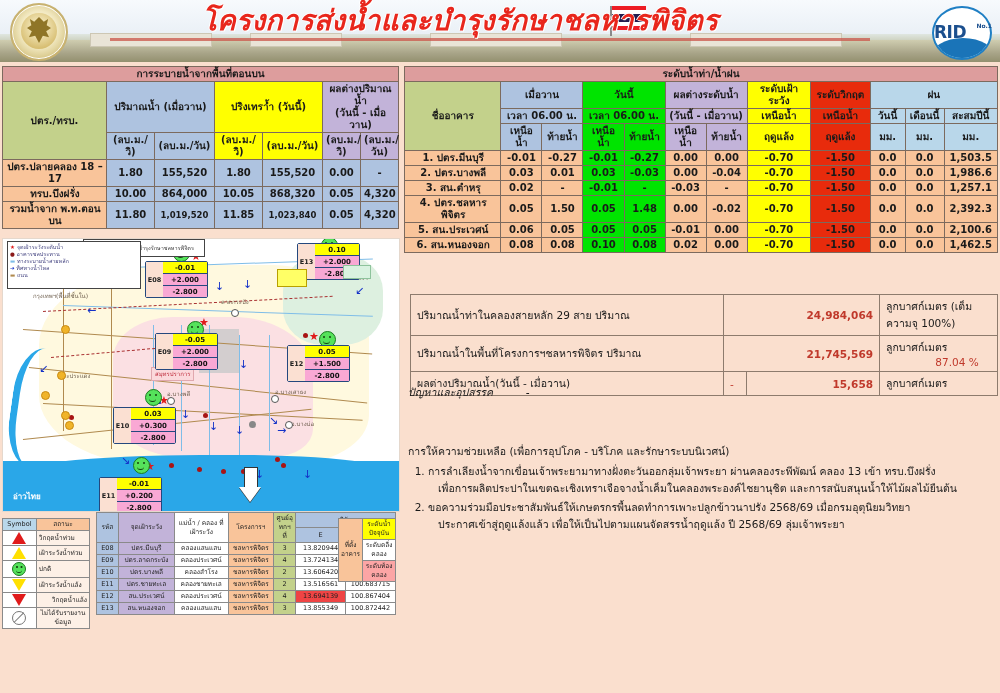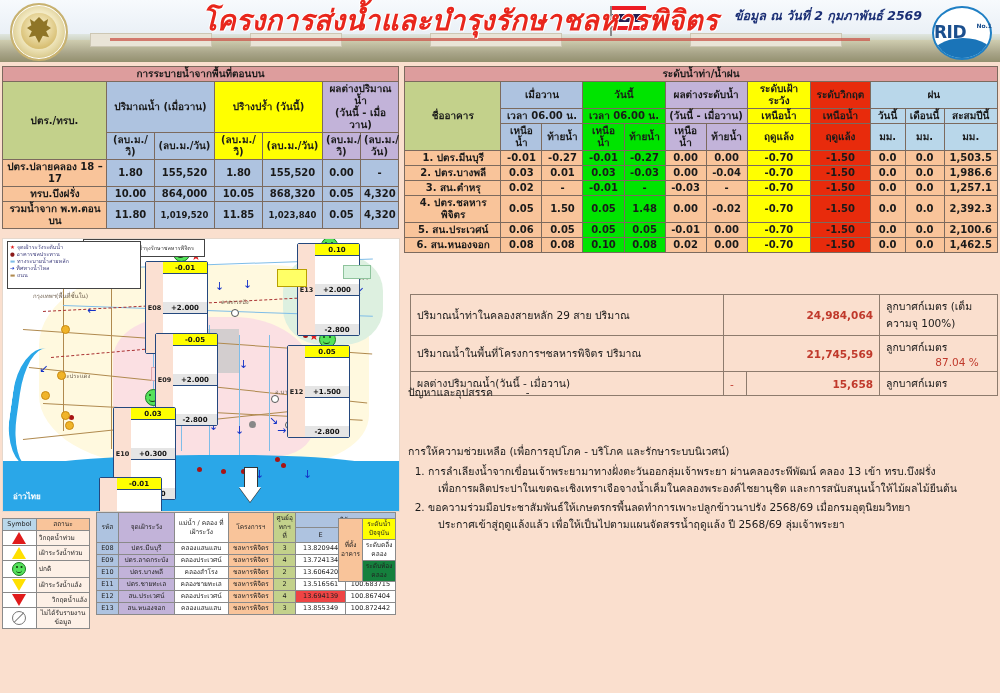--- a/index.html
+++ b/index.html
@@ -69,21 +69,21 @@
   
   .sumbox{position:absolute;left:410px;top:294px;width:588px;}
   .sumbox td{border:1px solid #8d7b6d;font-size:10.5px;padding:3px 6px;background:#fadfce;color:#1a1a1a;}
   .sumbox .lbl{width:300px;text-align:left;}
   .sumbox .num{width:120px;text-align:right;color:#c0392b;font-weight:bold;}
   .sumbox .unit{text-align:left;}
   .sumbox .dash{width:10px;text-align:left;color:#c0392b;}
 
   
   .notes{position:absolute;left:408px;top:384px;width:580px;font-size:10.5px;color:#1a1a1a;line-height:17px;}
-  .notes .hd{margin-bottom:12px;}
+  .notes .hd{margin-bottom:12px;font-style:italic;}
   .notes .help{margin-top:42px;}
   .notes ol{margin:3px 0 0 0;padding-left:20px;}
   .notes li{margin-bottom:2px;}
   .notes .cont{padding-left:10px;display:block;}
 
   
   .map{position:absolute;left:2px;top:238px;width:396px;height:272px;background:#ffffff;overflow:hidden;border:1px solid #e5d8cd;}
   .m-land{position:absolute;left:36px;top:26px;width:330px;height:200px;background:#fff9df;border-radius:40% 30% 25% 35%;}
   .m-pink{position:absolute;left:110px;top:78px;width:200px;height:140px;background:#fbe0e3;border-radius:30% 40% 20% 35%;}
   .m-green{position:absolute;left:280px;top:16px;width:100px;height:90px;background:#ddf0e0;border-radius:40%;}
@@ -106,21 +106,21 @@
   .smiley{position:absolute;width:15px;height:15px;border-radius:50%;background:#55e25b;border:1.3px solid #1b7a20;}
   .smiley:before{content:"";position:absolute;left:3px;top:4px;width:2px;height:2px;border-radius:50%;background:#14400f;
     box-shadow:6px 0 0 #14400f;}
   .smiley:after{content:"";position:absolute;left:3px;top:7px;width:7px;height:4px;border-bottom:1.4px solid #14400f;border-radius:0 0 8px 8px;}
   .stnbox{position:absolute;background:#ffffff;border:1.4px solid #24487e;display:flex;border-radius:2px;}
   .stnbox .code{width:17px;background:#fbe0d2;font-size:6.5px;font-weight:bold;color:#222;display:flex;align-items:center;justify-content:center;}
   .stnbox .vals{display:flex;flex-direction:column;}
   .stnbox .v{width:44px;height:11px;font-size:7px;font-weight:bold;display:flex;align-items:center;justify-content:center;border-bottom:1px solid #24487e;color:#111;}
   .stnbox .v:last-child{border-bottom:none;}
   .v.y{background:#ffff00;}
-  .v.g{background:#e5e5e5;margin-top:28px;}
+  .v.g{background:#f9a8d4;}
   .legendbox{position:absolute;left:4px;top:2px;width:128px;height:42px;background:#fff;border:1.2px solid #444;font-size:5.5px;color:#3a3a7a;padding:2px;}
   .legendbox div{height:7px;line-height:7px;white-space:nowrap;}
   .titlebox{position:absolute;left:80px;top:0px;width:120px;height:16px;background:#fff;border:1.2px solid #444;font-size:5.5px;color:#333;text-align:center;line-height:16px;}
   .bigarrow{position:absolute;left:236px;top:228px;width:22px;height:36px;}
   .bigarrow .sh{position:absolute;left:5px;top:0;width:12px;height:22px;background:#fff;border:1.5px solid #333;border-bottom:none;}
   .bigarrow .hd{position:absolute;left:0;top:20px;width:0;height:0;border-left:11px solid transparent;border-right:11px solid transparent;border-top:15px solid #fff;filter:drop-shadow(0 1px 0 #333);}
   .yelbox{position:absolute;background:#ffff66;border:1px solid #b8a000;font-size:6px;padding:1px 2px;color:#333;}
 
   
   .btm{position:absolute;left:2px;top:512px;width:396px;}
@@ -161,21 +161,20 @@
     <div class="hdr-pole"></div>
     <div class="hdr-flag">
       <i style="background:#ED1C24"></i>
         <i style="background:#ffffff"></i>
       <i style="background:#241D4F;height:8px"></i>
         <i style="background:#ffffff"></i>
       <i style="background:#ED1C24"></i>
     </div>
 
     <div class="hdr-title">โครงการส่งน้ำและบำรุงรักษาชลหารพิจิตร</div>
-    <div class="hdr-date">ข้อมูล ณ วันที่  2 กุมภาพันธ์ 2569</div>
 
     <div class="ridlogo">
       <div class="circ">
         <div class="wave2"></div>
         <div class="wave"></div>
       </div>
       <div class="txt">RID</div>
       <div class="sub">No.1</div>
     </div>
   </div>
@@ -190,21 +189,21 @@
         <col style="width:38px">
         <col style="width:38px">
     </colgroup>
     <tbody>
         <tr>
       <td class="ttl" colspan="7">การระบายน้ำจากพื้นที่ตอนบน</td>
     </tr>
     <tr>
       <td class="c-green" rowspan="2">ปตร./ทรบ.</td>
       <td class="c-blue" colspan="2">ปริมาณน้ำ (เมื่อวาน)</td>
-      <td class="c-yellow" colspan="2">ปริางปร้ำ (วันนี้)</td>
+      <td class="c-yellow" colspan="2">ปริงเทรา้ำ (วันนี้)</td>
       <td class="c-purple" colspan="2" style="white-space:pre-line">ผลต่างปริมาณน้ำ
 (วันนี้ - เมื่อวาน)</td>
     </tr>
     <tr>
       <td class="c-blue">(ลบ.ม./วิ)</td>
       <td class="c-blue">(ลบ.ม./วัน)</td>
       <td class="c-yellow">(ลบ.ม./วิ)</td>
       <td class="c-yellow">(ลบ.ม./วัน)</td>
       <td class="c-purple">(ลบ.ม./วิ)</td>
       <td class="c-purple">(ลบ.ม./วัน)</td>
@@ -719,19 +718,19 @@
       </colgroup>
     <tbody>
         <tr>
       <td class="c-orange" rowspan="3">ที่ตั้งอาคาร</td>
       <td class="c-yellow">ระดับน้ำปัจจุบัน</td>
     </tr>
     <tr>
       <td style="background:#ffffff">ระดับตลิ่งคลอง</td>
     </tr>
     <tr>
-      <td style="background:#15803d">ระดับท้องคลอง</td>
+      <td style="background:#fca5a5">ระดับท้องคลอง</td>
     </tr>
   </tbody>
     </table>
 
   <div class="footer"></div>
 </div>
 
 </body></html>

